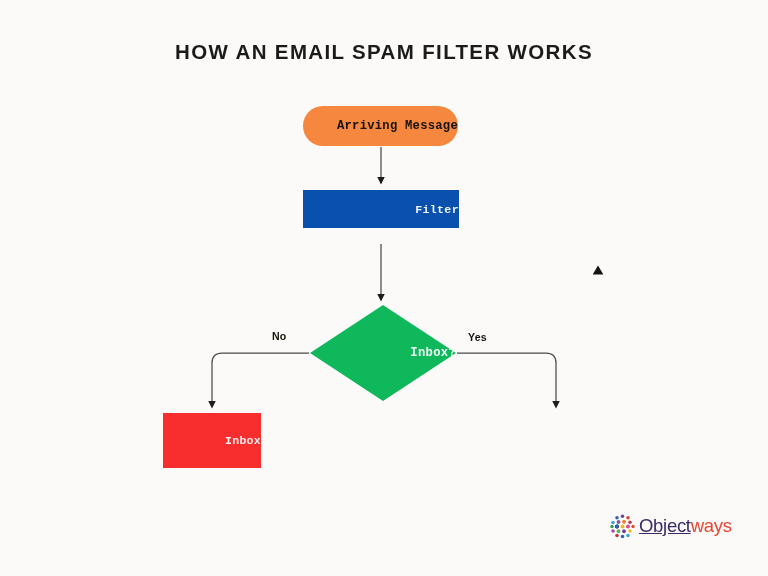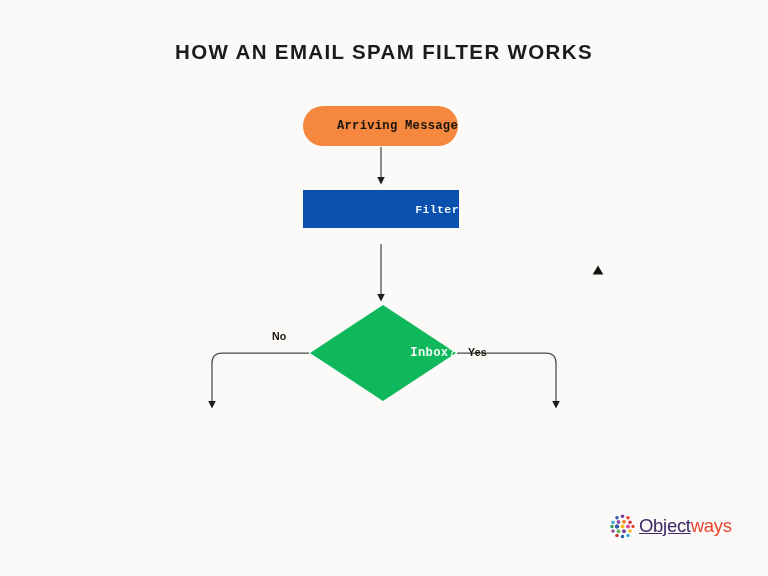--- a/index.html
+++ b/index.html
@@ -121,21 +121,21 @@
   .edge-label {
     position: absolute;
     font-family: "Liberation Sans", sans-serif;
     font-weight: bold;
     font-size: 10.6px;
     color: #17120c;
     letter-spacing: 0.2px;
     white-space: nowrap;
   }
   #edge-label-no  { left: 272px; top: 330px; }
-  #edge-label-yes { left: 468px; top: 346px; text-align: center; }
+  #edge-label-yes { left: 468px; top: 331px; text-align: center; }
 
   
   #stray-marker {
     position: absolute;
     left: 592px;
     top: 265px;
     width: 12px;
     height: 10px;
   }
 
@@ -188,20 +188,23 @@
   </div>
 
   <div class="node" id="node-filter">
     <span>Filter</span>
   </div>
 
   <div class="node" id="node-decision">
     <span class="diamond-label">Inbox?</span>
   </div>
 
+  <div class="node" id="node-inbox">
+    <span>Inbox</span>
+  </div>
 
 
   <div class="edge-label" id="edge-label-no">No</div>
   <div class="edge-label" id="edge-label-yes">Yes</div>
 
   <svg id="stray-marker" viewBox="0 0 12 10">
     <path d="M 6 0.6 L 11.3 9.4 L 0.7 9.4 z" fill="#15130f"></path>
   </svg>
 
   <div id="logo">

